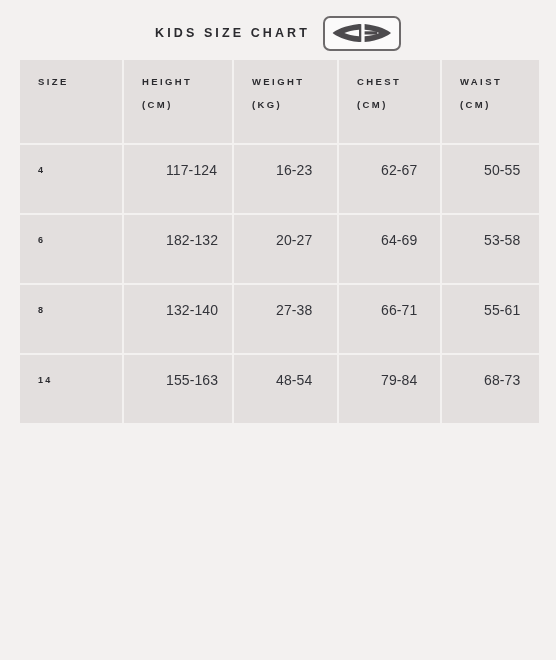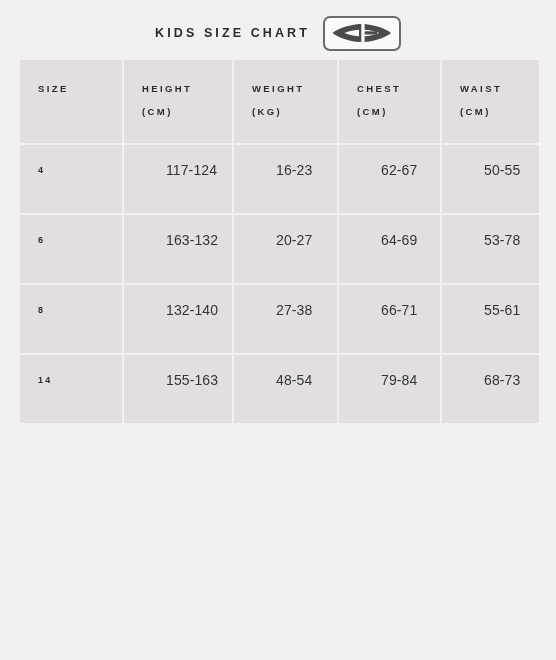--- a/index.html
+++ b/index.html
@@ -73,21 +73,21 @@
   .size-table td {
     background: #e3dfde;
     margin: 0;
     padding: 0;
     border: 0;
     text-align: left;
     vertical-align: top;
   }
   .size-table th {
     height: 83px;
-    padding: 17px 0 0 18px;
+    padding: 10px 0 0 18px;
     box-sizing: border-box;
   }
   .hdr-line {
     display: block;
     font-size: 9.5px;
     font-weight: 700;
     letter-spacing: 2.4px;
     color: #2b2b2f;
     line-height: 23px;
     text-transform: uppercase;
@@ -183,30 +183,30 @@
           </td>
         <td>
             <span class="cell-val">50-55</span>
           </td>
       </tr>
       <tr>
         <td>
             <span class="cell-size">6</span>
           </td>
         <td>
-            <span class="cell-val">163-132</span>
+            <span class="cell-val">182-132</span>
           </td>
         <td>
             <span class="cell-val">20-27</span>
           </td>
         <td>
             <span class="cell-val">64-69</span>
           </td>
         <td>
-            <span class="cell-val">53-78</span>
+            <span class="cell-val">53-58</span>
           </td>
       </tr>
       <tr>
         <td>
             <span class="cell-size">8</span>
           </td>
         <td>
             <span class="cell-val">132-140</span>
           </td>
         <td>

